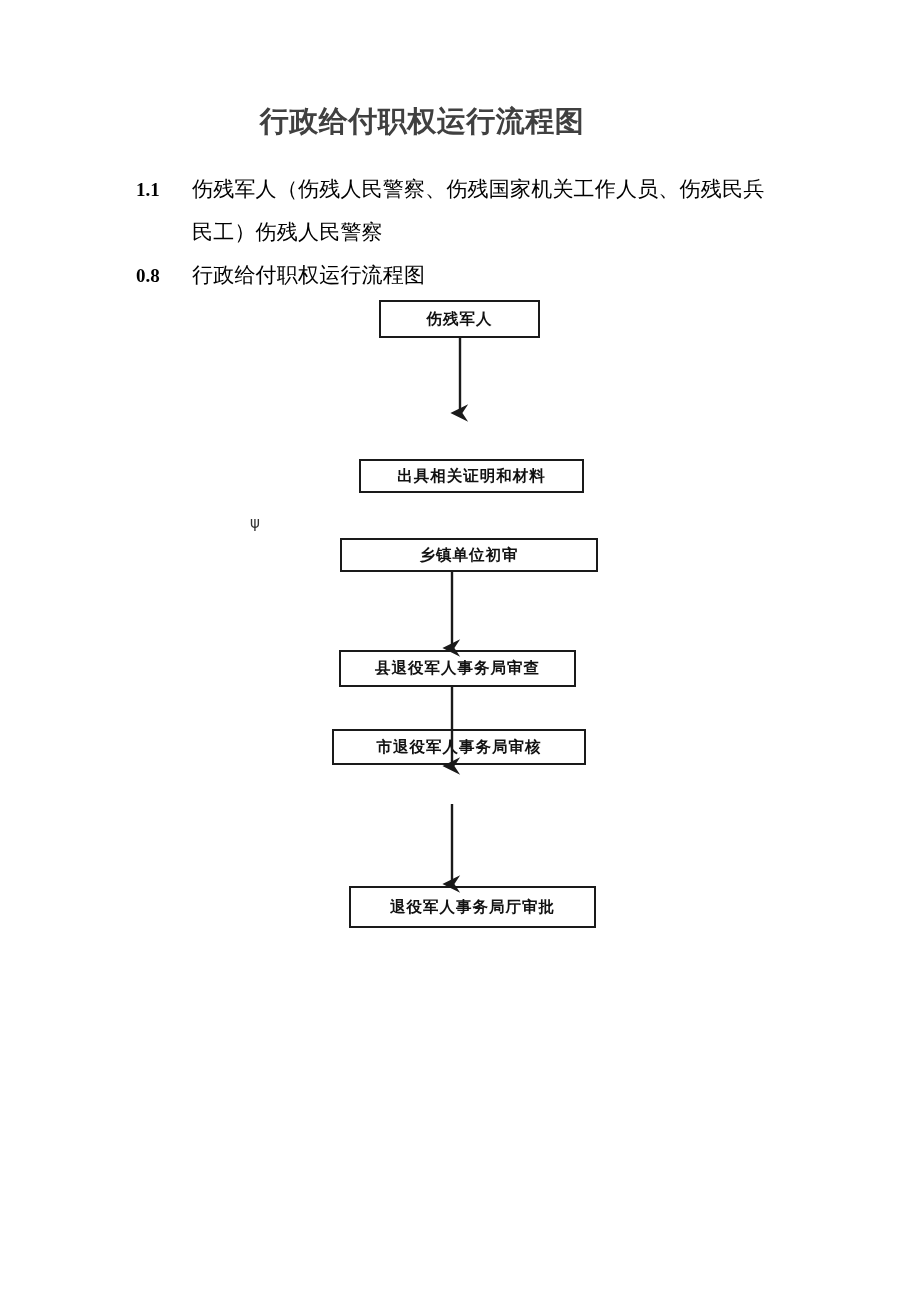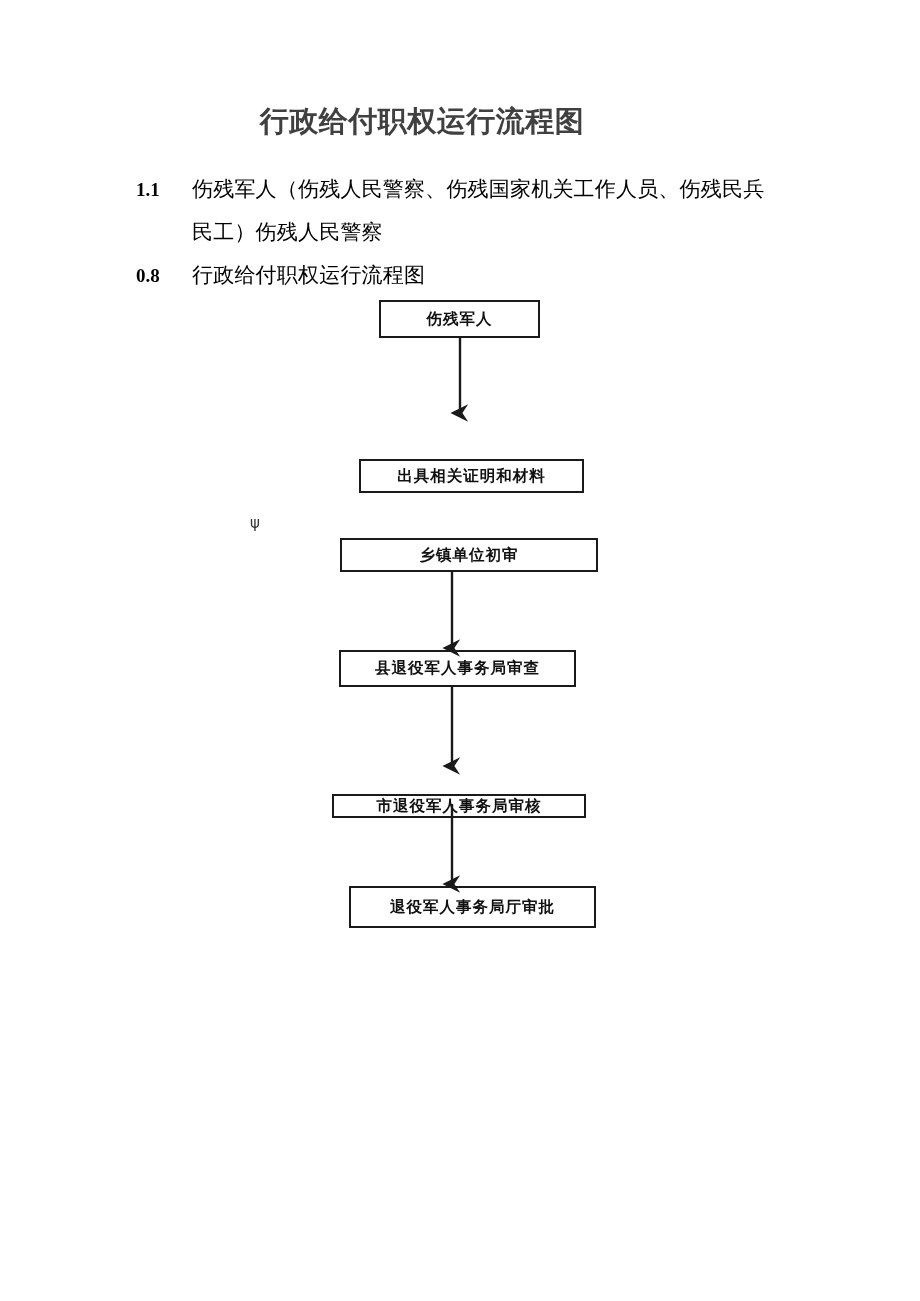--- a/index.html
+++ b/index.html
@@ -140,21 +140,21 @@
   <div class="flow">
 
     <div class="node" style="left:379px; top:300px; width:161px; height:38px;">伤残军人</div>
 
     <div class="node" style="left:359px; top:415px; width:225px; height:34px;margin-top:44px;">出具相关证明和材料</div>
 
     <div class="node" style="left:340px; top:538px; width:258px; height:34px;">乡镇单位初审</div>
 
     <div class="node" style="left:339px; top:650px; width:237px; height:37px;">县退役军人事务局审查</div>
 
-    <div class="node" style="left:332px; top:794px; width:254px; height:24px;">市退役军人事务局审核</div>
+    <div class="node" style="left:332px; top:729px; width:254px; height:36px;">市退役军人事务局审核</div>
 
     <div class="node" style="left:349px; top:886px; width:247px; height:42px;">退役军人事务局厅审批</div>
 
     <div class="stray-glyph">ψ</div>
 
     <svg class="arrow-layer" width="920" height="1301">
       <defs>
         <marker id="arrowhead" markerWidth="9" markerHeight="9" refX="4.2" refY="4" orient="auto" markerUnits="strokeWidth">
           <path d="M0.6,0.6 L4.2,8 L7.8,0.6 L4.2,3.0 Z" fill="#1a1a1a"></path>
         </marker>

